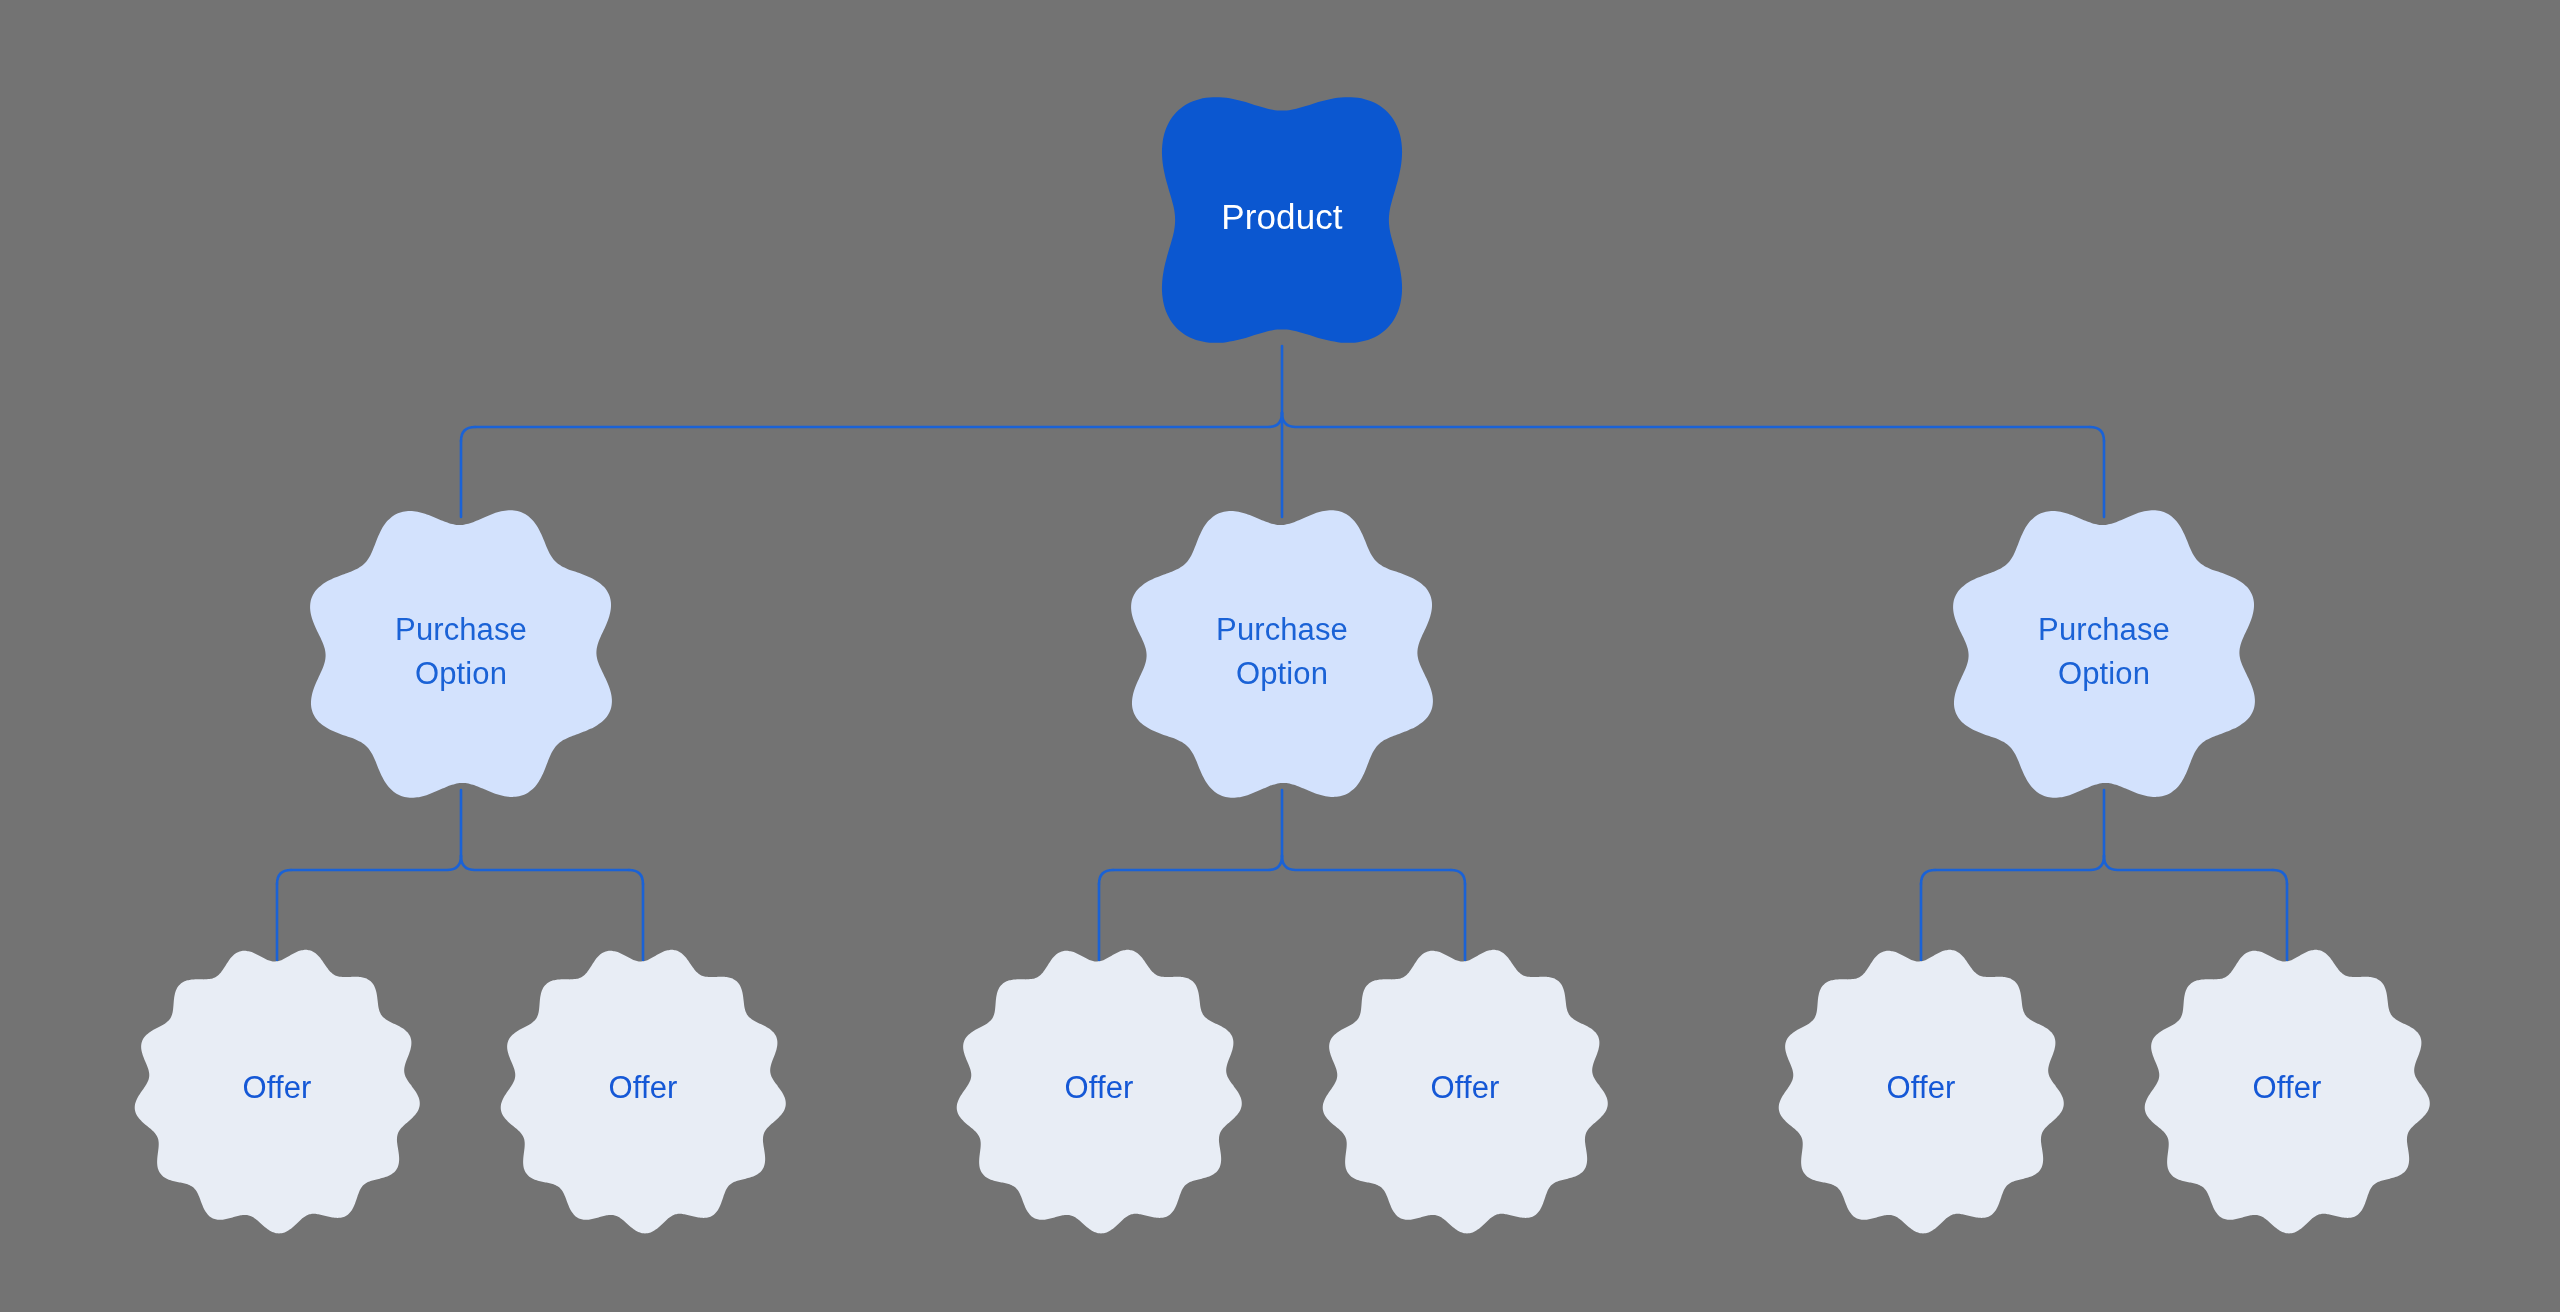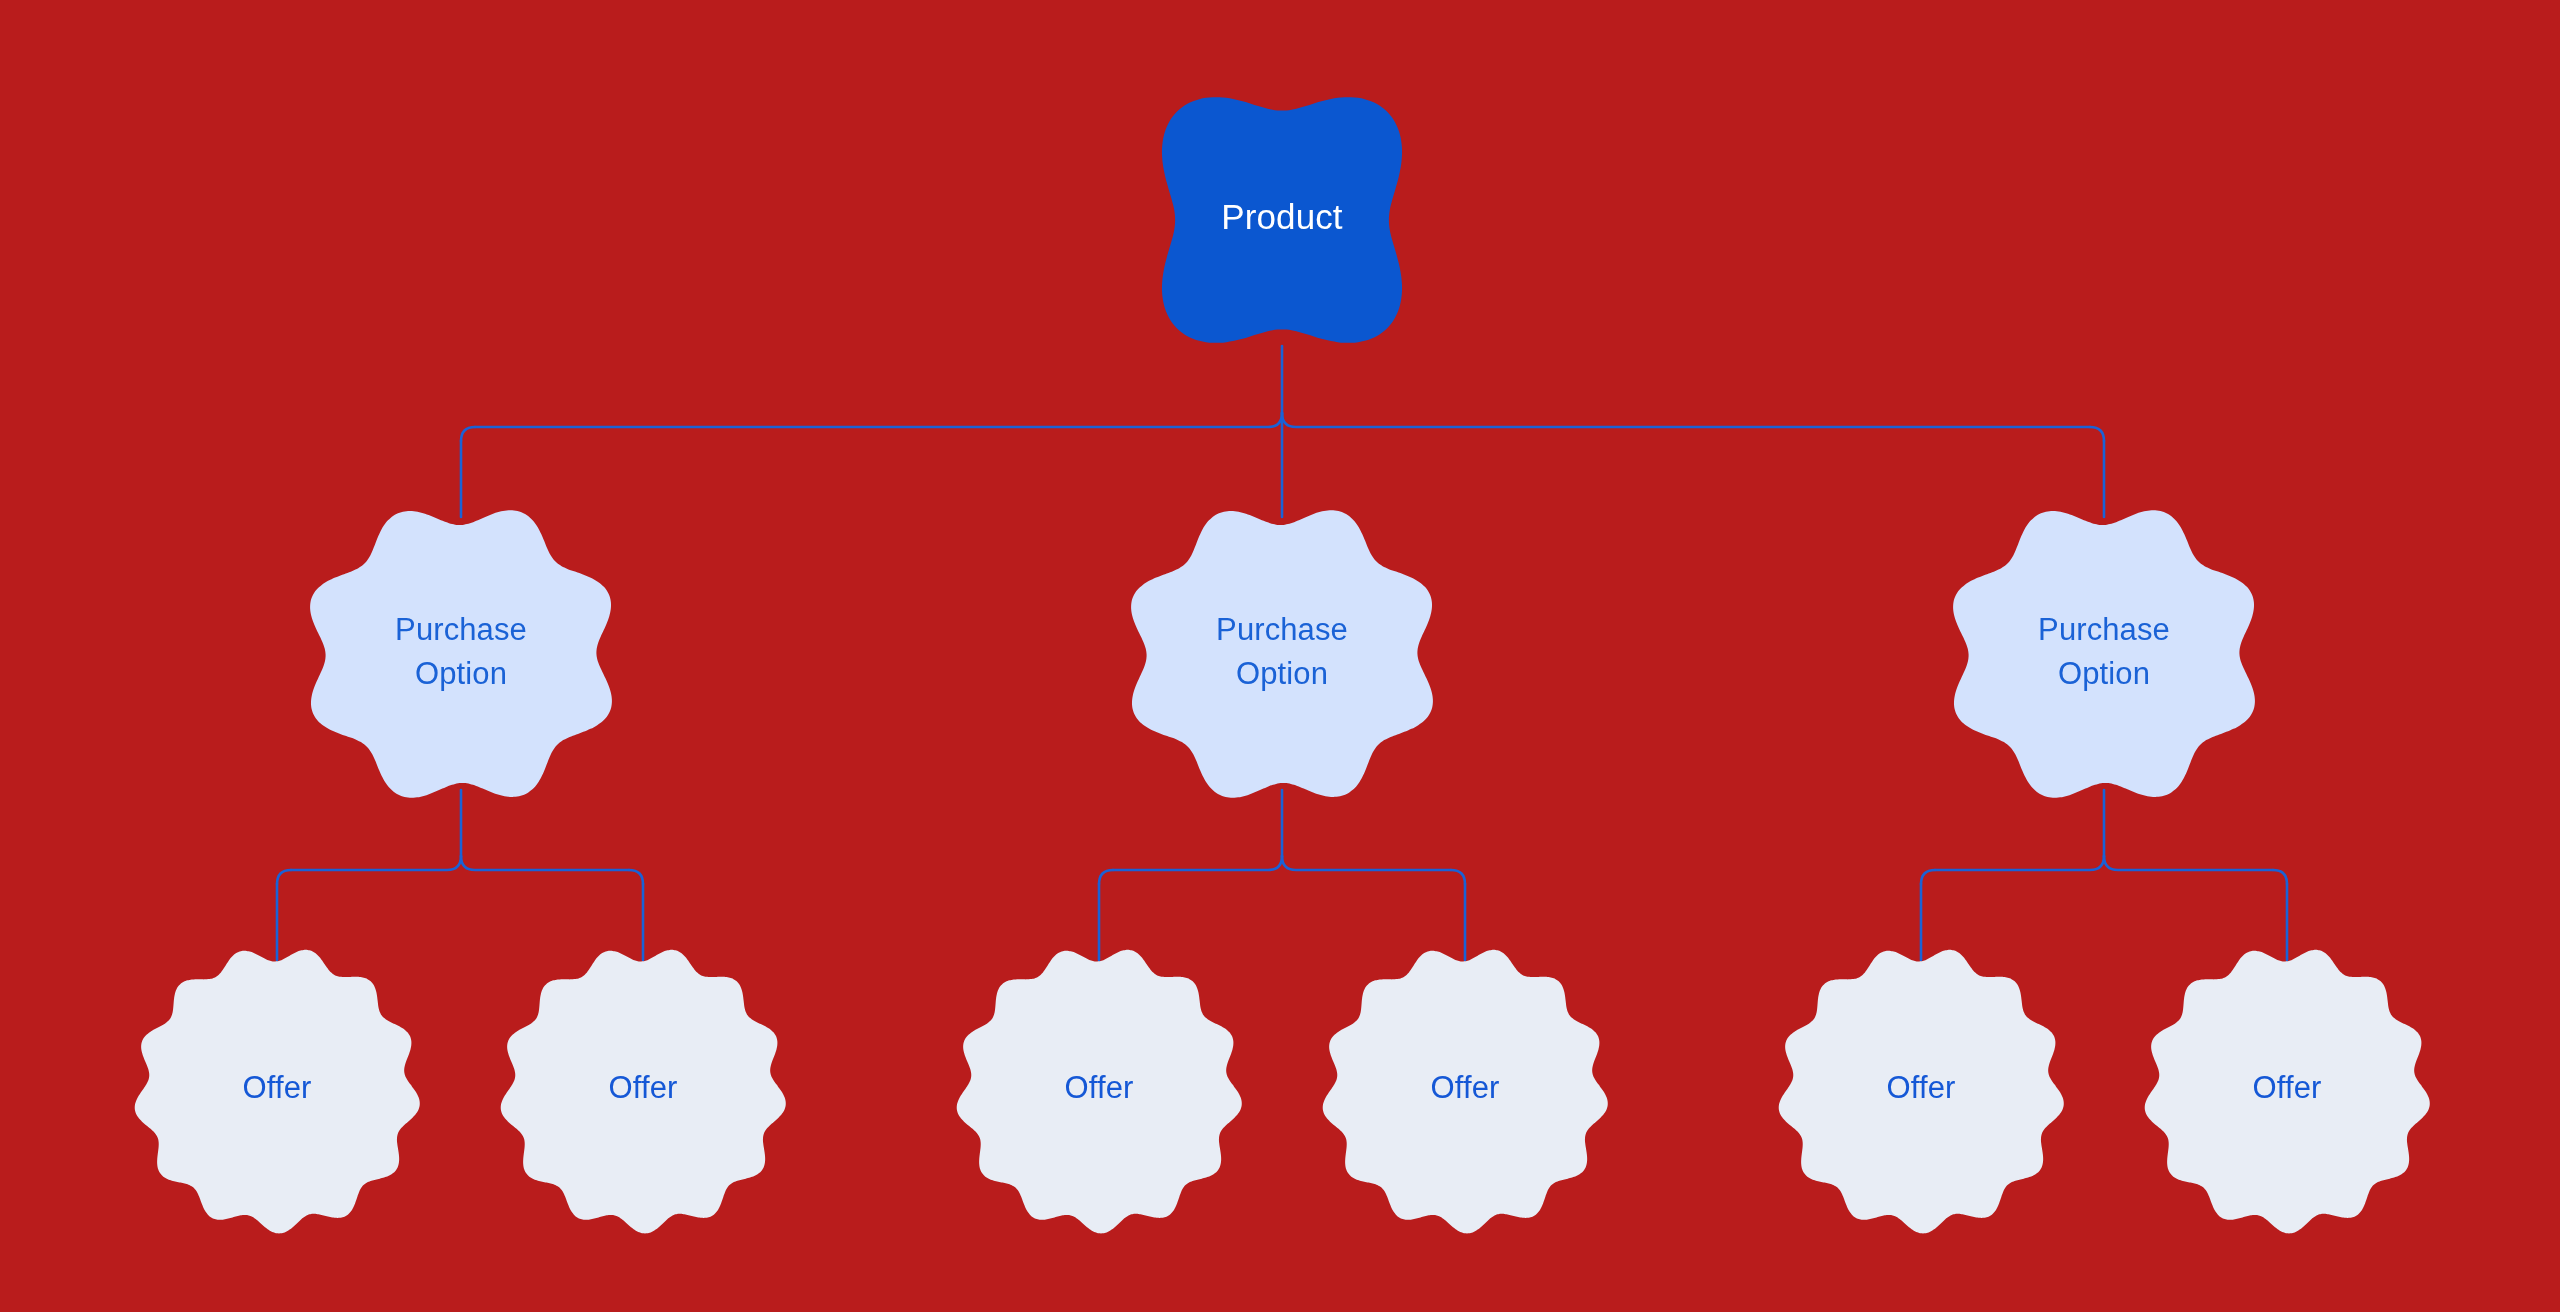--- a/index.html
+++ b/index.html
@@ -11,21 +11,21 @@
   body {
     width: 2560px;
     height: 1312px;
     font-family: "Liberation Sans", sans-serif;
     overflow: hidden;
   }
   #diagram-root {
     position: relative;
     width: 2560px;
     height: 1312px;
-    background: #b91c1c;
+    background: #737373;
   }
   #diagram-svg {
     position: absolute;
     inset: 0;
     width: 2560px;
     height: 1312px;
     display: block;
   }
   .node-label {
     font-family: "Liberation Sans", sans-serif;

